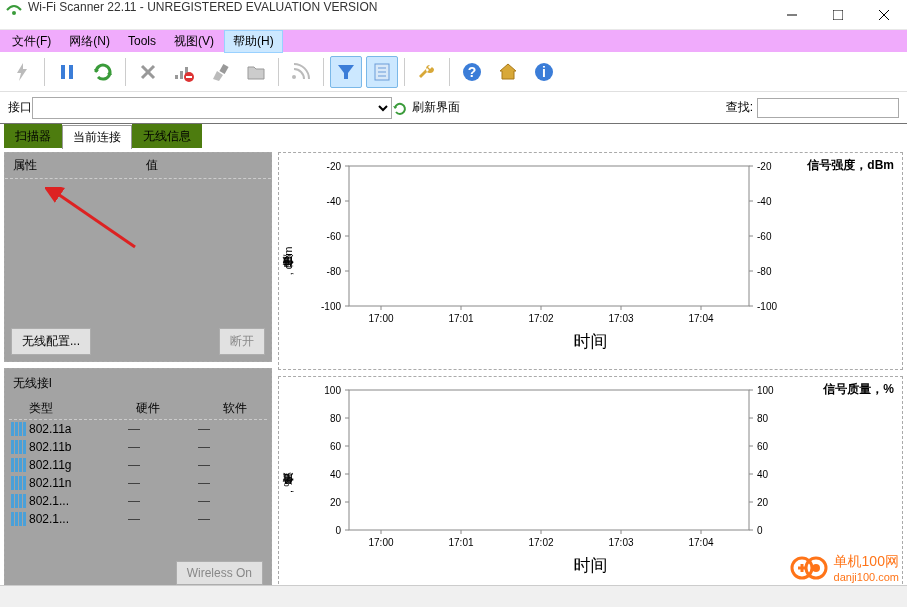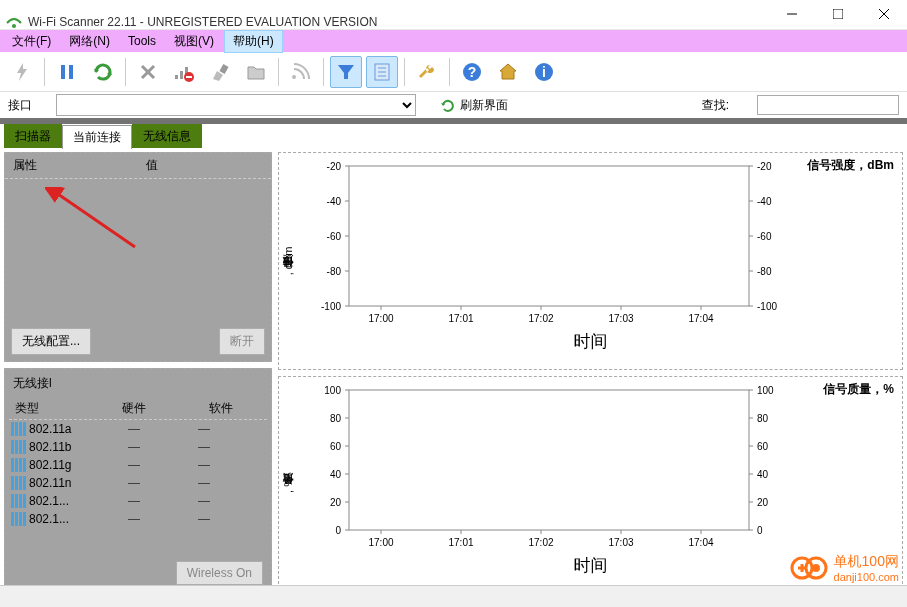--- a/index.html
+++ b/index.html
@@ -1,33 +1,33 @@
 <!DOCTYPE html>
 <html><head>
 <meta charset="utf-8">
 <style>
 * { box-sizing: border-box; margin: 0; padding: 0; }
 body { font-family: "Microsoft YaHei", Arial, sans-serif; font-size: 12px; background: #fff; width: 907px; height: 607px; position: relative; overflow: hidden; }
 
-.titlebar { height: 30px; display: flex; align-items: flex-end; background: #fff; border-bottom: 1px solid #e8e8e8; }
+.titlebar { height: 30px; display: flex; align-items: flex-start; background: #fff; border-bottom: 1px solid #e8e8e8; }
 .titlebar .app-icon { width: 16px; height: 16px; margin: 0 6px; }
 .titlebar .title { flex: 1; color: #333; font-size: 12px; }
 .win-controls { display: flex; }
 .win-btn { width: 46px; height: 30px; display: flex; align-items: center; justify-content: center; cursor: pointer; }
 
 .menubar { height: 22px; display: flex; align-items: center; background: #f0abfc; padding: 0 4px; gap: 2px; }
 .menu-item { padding: 2px 8px; cursor: pointer; font-size: 12px; }
 .menu-item.active { background: #cce8ff; border: 1px solid #99d1ff; }
 
 .toolbar { height: 40px; display: flex; align-items: center; background: #fff; padding: 0 6px; gap: 4px; border-bottom: 1px solid #e0e0e0; }
 .tb-btn { width: 32px; height: 32px; display: flex; align-items: center; justify-content: center; cursor: pointer; border-radius: 2px; }
 .tb-sep { width: 1px; height: 28px; background: #ccc; margin: 0 2px; }
 .tb-btn.sel { background: #cce8ff; border: 1px solid #7ab8e8; }
 
-.interface-row { height: 32px; display: flex; align-items: center; padding: 0 8px; gap: 24px; border-bottom: 6px solid #737373; }
+.interface-row { height: 32px; display: flex; align-items: center; padding: 0 8px; gap: 0; border-bottom: 1px solid #737373; }
 .iface-label { font-size: 12px; }
 .iface-select { flex: 0 0 360px; height: 22px; border: 1px solid #aaa; background: #fff; font-size: 12px; }
 .refresh-area { display: flex; align-items: center; gap: 4px; cursor: pointer; }
 .search-label { margin-left: auto; padding-right: 4px; }
 .search-input { width: 142px; height: 20px; border: 1px solid #aaa; padding: 0 4px; font-size: 12px; }
 
 .tabs { height: 24px; display: flex; align-items: flex-end; padding-left: 4px; }
 .tab { padding: 3px 10px; border: 1px solid transparent; border-bottom: none; cursor: pointer; font-size: 12px; background: #4d7c0f; }
 .tab.active { border-color: #999; background: #fff; position: relative; top: 1px; }
 
@@ -41,21 +41,21 @@
 .prop-body { flex: 1; position: relative; }
 .arrow-svg { position: absolute; top: 8px; left: 40px; }
 .prop-btns { display: flex; justify-content: space-between; padding: 6px; }
 .btn { padding: 4px 10px; border: 1px solid #adadad; background: #e1e1e1; cursor: pointer; font-size: 12px; }
 .btn:disabled { color: #888; }
 
 .wireless-panel { flex: 1; display: flex; flex-direction: column; padding: 4px; }
 .wl-title { font-weight: normal; padding: 2px 4px 6px; font-size: 12px; }
 .wl-header { display: flex; border-bottom: 1px dashed #ccc; font-size: 12px; padding: 2px 0; }
 .wl-header > div { padding: 0 6px; }
-.wl-col-type { width: 90px; }
+.wl-col-type { width: 90px; margin-left: 14px; }
 .wl-col-hw { width: 70px; text-align: center; }
 .wl-col-sw { width: 70px; text-align: right; }
 .wl-rows { flex: 1; overflow: hidden; }
 .wl-row { display: flex; align-items: center; height: 18px; font-size: 12px; }
 .wl-row .wl-icon { width: 16px; height: 14px; margin: 0 2px; }
 .wl-row .wl-type { width: 70px; }
 .wl-row .dash { width: 70px; text-align: center; color: #333; }
 .wl-footer { display: flex; justify-content: flex-end; padding: 4px; }
 
 .right-col { flex: 1; display: flex; flex-direction: column; gap: 6px; }

